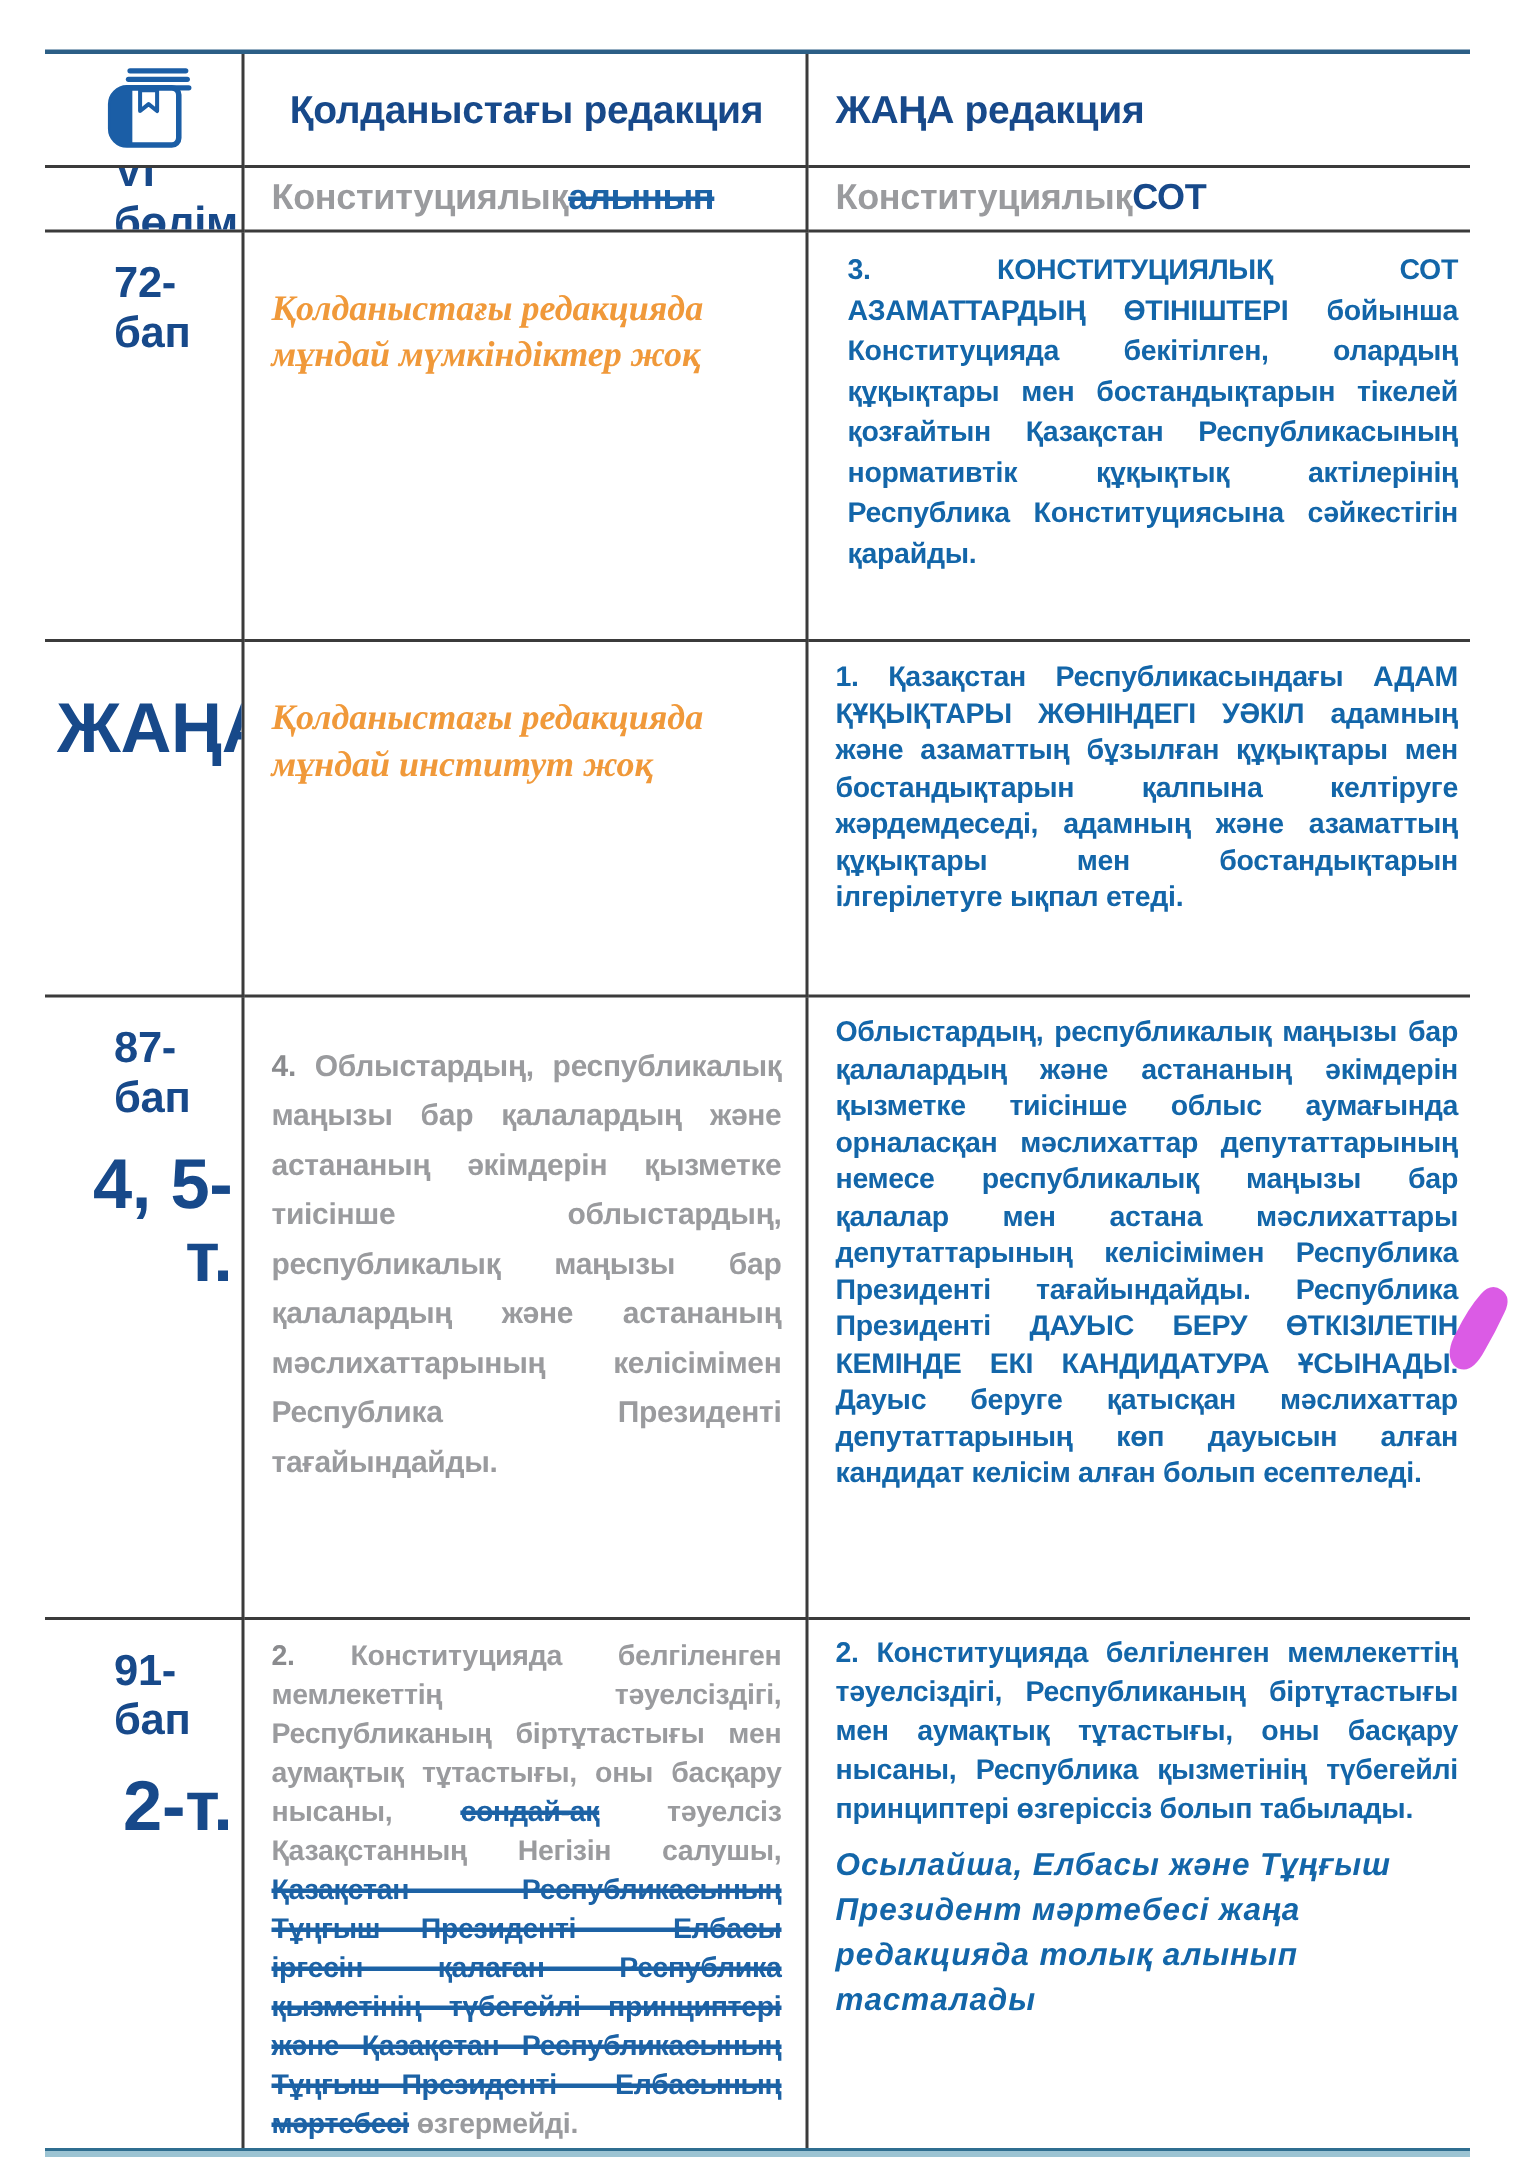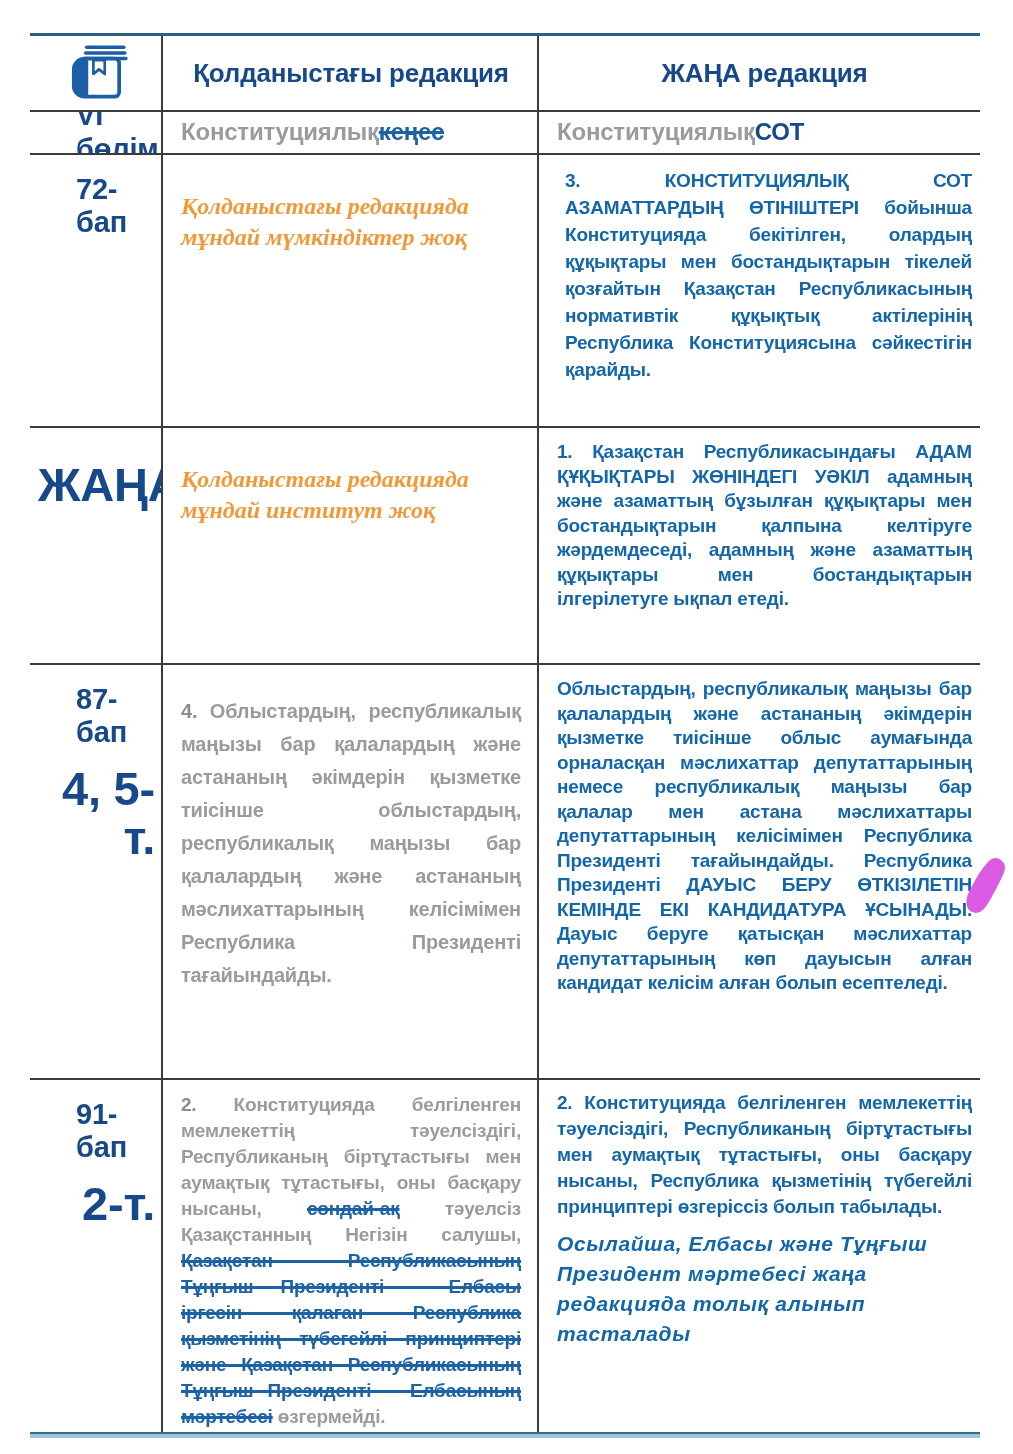--- a/index.html
+++ b/index.html
@@ -41,21 +41,21 @@
     letter-spacing:-0.2px;
   }
   .row:last-child .cell{border-bottom:none;}
   .c1,.c2{border-right:2px solid var(--line);}
   .c1{padding:18px 6px 0 8px;}
   .c2{padding:30px 16px 0 18px;text-align:justify;}
   .c3{padding:12px 8px 0 18px;text-align:justify;}
   
   .hdr .cell{display:flex;align-items:center;padding-top:0;text-align:left;}
   .hdr .c2{justify-content:center;}
-  .hdr .c3{justify-content:center;}
+  .hdr .c3{justify-content:flex-start;}
   .hdr-label{font-size:26px;color:var(--navy);font-weight:bold;}
   .icon-wrap{display:flex;align-items:center;justify-content:center;width:100%;}
   
   .r1 .cell{display:flex;align-items:center;padding-top:0;text-align:left;font-size:24px;line-height:1.1;}
   
   .r2 .c3{font-size:19px;line-height:27px;padding-left:26px;}
   .r3 .c3{font-size:19px;line-height:24.5px;}
   .r4 .c3{font-size:19px;line-height:24.5px;}
   .r5 .c3{font-size:19px;line-height:26px;padding-top:10px;}
   .r4 .c2{font-size:20px;line-height:33px;color:var(--gray);}
@@ -105,21 +105,21 @@
       <span class="hdr-label">ЖАҢА редакция</span>
     </div>
   </div>
 
   <div class="row r1">
     <div class="cell c1">
         <span class="seg seg-label">VI бөлім</span>
       </div>
     <div class="cell c2">
         <span class="seg seg-gray">Конституциялық </span>
-        <span class="seg seg-strike">кеңес</span>
+        <span class="seg seg-strike">алынып</span>
       </div>
     <div class="cell c3">
         <span class="seg seg-gray">Конституциялық </span>
         <span class="seg seg-navy">СОТ</span>
       </div>
   </div>
 
   <div class="row r2">
     <div class="cell c1">
         <span class="seg seg-label">72-бап</span>

